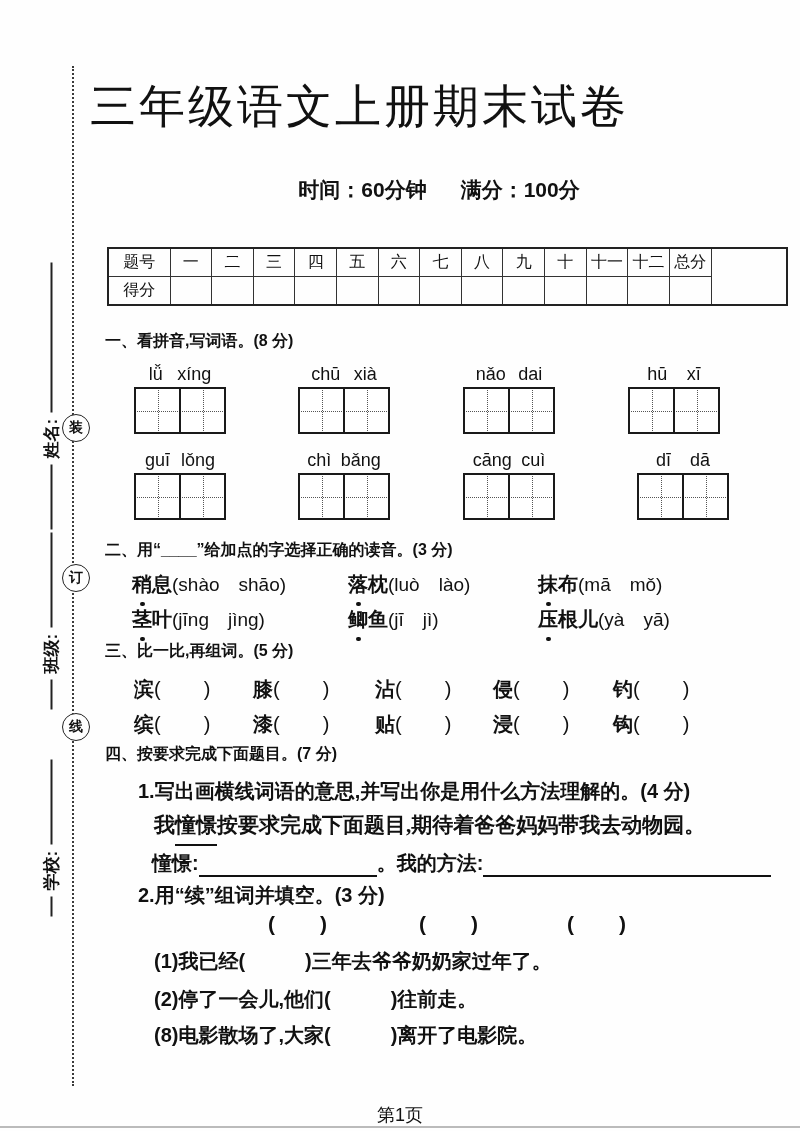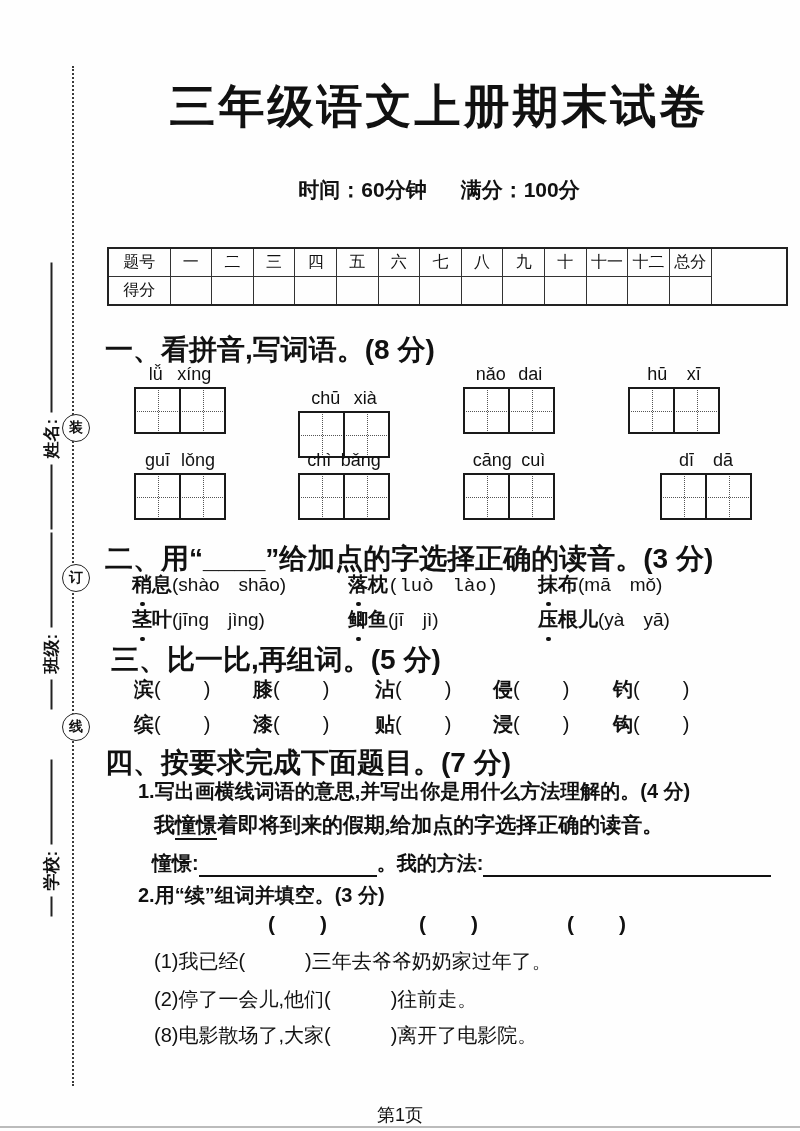--- a/index.html
+++ b/index.html
@@ -1,32 +1,32 @@
 <!DOCTYPE html>
 <html><head>
 <meta charset="utf-8">
 <style>
   html,body{margin:0;padding:0;background:#e8e8e8;}
   .page{position:relative;width:800px;height:1131px;background:#fefefe;overflow:hidden;
         font-family:"Liberation Sans","DejaVu Sans",sans-serif;color:#111;}
   .abs{position:absolute;}
 
   
-  .title{top:76px;left:90px;width:698px;text-align:center;font-size:46px;font-weight:bold;
+  .title{top:76px;left:90px;width:698px;text-align:left;font-size:46px;font-weight:normal;
          letter-spacing:3px;font-family:"Liberation Serif","DejaVu Serif",serif;}
   .subtitle{top:176px;left:90px;width:698px;display:flex;justify-content:center;gap:34px;
             font-size:21px;font-weight:bold;}
 
   
   .score-table{top:247px;left:107px;width:681px;border-collapse:collapse;table-layout:fixed;
                border:2px solid #222;}
   .score-table td{border:1.6px solid #333;height:27px;text-align:center;font-size:16px;
                   font-weight:normal;padding:0;overflow:hidden;}
 
-  .sec-title{font-size:28px;font-weight:bold;white-space:nowrap;}
+  .sec-title{font-size:16px;font-weight:bold;white-space:nowrap;}
 
   
   .pin-group{width:92px;text-align:left;}
   .pinyin{display:flex;justify-content:space-evenly;font-size:18px;height:21px;
           align-items:flex-end;margin-bottom:2px;}
   .tz{display:flex;border:2.2px solid #1a1a1a;background:#fff;width:92px;box-sizing:border-box;}
   .tz .c{width:44px;height:43px;position:relative;}
   .tz .c + .c{border-left:2px solid #1a1a1a;}
   .tz .c::before{content:"";position:absolute;left:50%;top:1px;bottom:1px;border-left:1.6px dotted #555;}
   .tz .c::after{content:"";position:absolute;top:50%;left:1px;right:1px;border-top:1.6px dotted #555;}
@@ -39,25 +39,25 @@
              height:4.5px;border-radius:50%;background:#111;}
 
   
   .s3-item{font-size:20px;font-weight:bold;white-space:nowrap;}
   .s3-item .blank{font-weight:normal;letter-spacing:1px;}
 
   
   .q-text{font-size:20px;font-weight:bold;white-space:nowrap;}
   .sentence{font-size:21px;font-weight:bold;white-space:nowrap;
             font-family:"Liberation Serif","DejaVu Serif",serif;}
-  .ul-word{border-bottom:2px solid #111;padding-bottom:1px;}
+  .ul-word{border-bottom:2px solid #111;padding-bottom:7px;}
   .answer-row{display:flex;align-items:flex-end;font-size:20px;font-weight:bold;}
   .fl{display:inline-block;border-bottom:2px solid #111;height:22px;}
   .paren-blank{font-size:21px;font-weight:bold;letter-spacing:1px;white-space:nowrap;}
-  .q-item{font-size:20px;font-weight:normal;white-space:nowrap;}
+  .q-item{font-size:20px;font-weight:bold;white-space:nowrap;}
 
   
   .binding-line{left:72px;top:66px;height:1020px;border-left:2px dotted #3a3a3a;width:0;}
   .binding-circle{left:62px;width:26px;height:26px;border:1.6px solid #222;border-radius:50%;
                   background:#fefefe;display:flex;align-items:center;justify-content:center;
                   font-size:14px;font-weight:bold;z-index:2;}
   .margin-label{display:flex;align-items:center;gap:6px;font-size:17px;font-weight:bold;
                 transform:rotate(-90deg);transform-origin:center;white-space:nowrap;}
   .bline{border-bottom:2px solid #222;height:0;}
 
@@ -162,21 +162,21 @@
   <div class="abs pin-group" style="left:134px;top:364px;">
     <div class="pinyin">
         <span>lǚ</span>
         <span>xíng</span>
       </div>
     <div class="tz">
         <div class="c"></div>
         <div class="c"></div>
       </div>
   </div>
-  <div class="abs pin-group" style="left:298px;top:364px;margin-top:24px;">
+  <div class="abs pin-group" style="left:298px;top:364px;">
     <div class="pinyin">
         <span>chū</span>
         <span>xià</span>
       </div>
     <div class="tz">
         <div class="c"></div>
         <div class="c"></div>
       </div>
   </div>
   <div class="abs pin-group" style="left:463px;top:364px;">
@@ -223,72 +223,72 @@
   <div class="abs pin-group" style="left:298px;top:450px;">
     <div class="pinyin">
         <span>chì</span>
         <span>bǎng</span>
       </div>
     <div class="tz">
         <div class="c"></div>
         <div class="c"></div>
       </div>
   </div>
-  <div class="abs pin-group" style="left:651px;top:450px;padding-left:9px;">
+  <div class="abs pin-group" style="left:628px;top:450px;padding-left:9px;">
     <div class="pinyin">
         <span>dī</span>
         <span>dā</span>
       </div>
     <div class="tz">
         <div class="c"></div>
         <div class="c"></div>
       </div>
   </div>
 
   <div class="abs sec-title" style="left:105px;top:540px;">二、用“____”给加点的字选择正确的读音。(3 分)</div>
 
   <div class="abs s2-item" style="left:132px;top:571px;">
     <span class="jd">稍</span><span>息</span><span class="opts">(shào　shāo)</span>
   </div>
-  <div class="abs s2-item" style="left:348px;top:571px;font-family:Liberation Mono, monospace;">
+  <div class="abs s2-item" style="left:348px;top:571px;">
     <span class="jd">落</span><span>枕</span><span class="opts">(luò　lào)</span>
   </div>
   <div class="abs s2-item" style="left:538px;top:571px;">
     <span class="jd">抹</span><span>布</span><span class="opts">(mā　mǒ)</span>
   </div>
   <div class="abs s2-item" style="left:132px;top:606px;">
     <span class="jd">茎</span><span>叶</span><span class="opts">(jīng　jìng)</span>
   </div>
   <div class="abs s2-item" style="left:348px;top:606px;">
     <span class="jd">鲫</span><span>鱼</span><span class="opts">(jī　jì)</span>
   </div>
   <div class="abs s2-item" style="left:538px;top:606px;">
     <span class="jd">压</span><span>根儿</span><span class="opts">(yà　yā)</span>
   </div>
 
-  <div class="abs sec-title" style="left:111px;top:641px;">三、比一比,再组词。(5 分)</div>
+  <div class="abs sec-title" style="left:105px;top:641px;">三、比一比,再组词。(5 分)</div>
 
   <div class="abs s3-item" style="left:134px;top:676px;"><span>滨</span><span class="blank">(　　)</span></div>
   <div class="abs s3-item" style="left:253px;top:676px;"><span>膝</span><span class="blank">(　　)</span></div>
   <div class="abs s3-item" style="left:375px;top:676px;"><span>沾</span><span class="blank">(　　)</span></div>
   <div class="abs s3-item" style="left:493px;top:676px;"><span>侵</span><span class="blank">(　　)</span></div>
   <div class="abs s3-item" style="left:613px;top:676px;"><span>钓</span><span class="blank">(　　)</span></div>
 
   <div class="abs s3-item" style="left:134px;top:711px;"><span>缤</span><span class="blank">(　　)</span></div>
   <div class="abs s3-item" style="left:253px;top:711px;"><span>漆</span><span class="blank">(　　)</span></div>
   <div class="abs s3-item" style="left:375px;top:711px;"><span>贴</span><span class="blank">(　　)</span></div>
   <div class="abs s3-item" style="left:493px;top:711px;"><span>浸</span><span class="blank">(　　)</span></div>
   <div class="abs s3-item" style="left:613px;top:711px;"><span>钩</span><span class="blank">(　　)</span></div>
 
   <div class="abs sec-title" style="left:105px;top:744px;">四、按要求完成下面题目。(7 分)</div>
 
   <div class="abs q-text" style="left:138px;top:778px;">1.写出画横线词语的意思,并写出你是用什么方法理解的。(4 分)</div>
 
   <div class="abs sentence" style="left:154px;top:811px;">
-    <span>我</span><span class="ul-word">憧憬</span><span>着即将到来的假期,给加点的字选择正确的读音。</span>
+    <span>我</span><span class="ul-word">憧憬</span><span>按要求完成下面题目,期待着爸爸妈妈带我去动物园。</span>
   </div>
 
   <div class="abs answer-row" style="left:152px;top:850px;width:636px;">
     <span>憧憬:</span>
     <span class="fl" style="width:178px;"></span>
     <span>。我的方法:</span>
     <span class="fl" style="width:288px;"></span>
   </div>
 
   <div class="abs q-text" style="left:138px;top:882px;">2.用“续”组词并填空。(3 分)</div>

